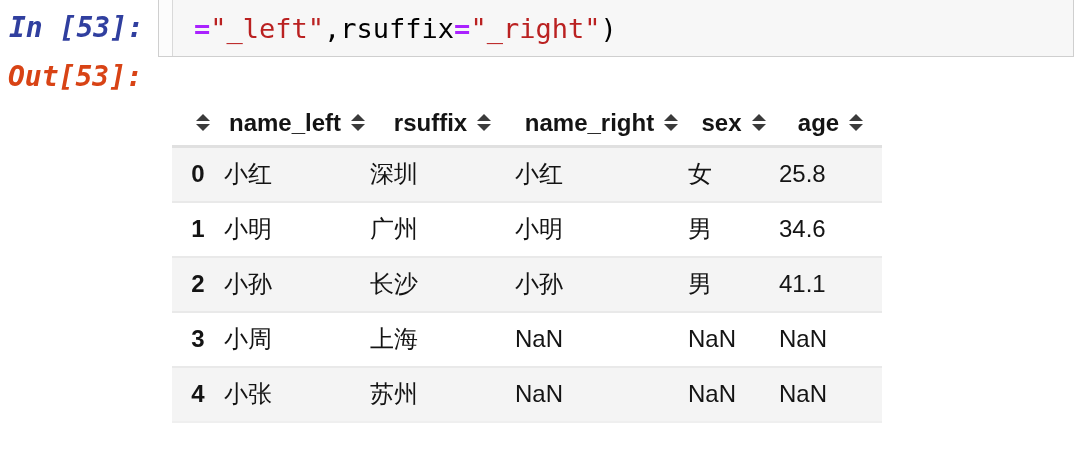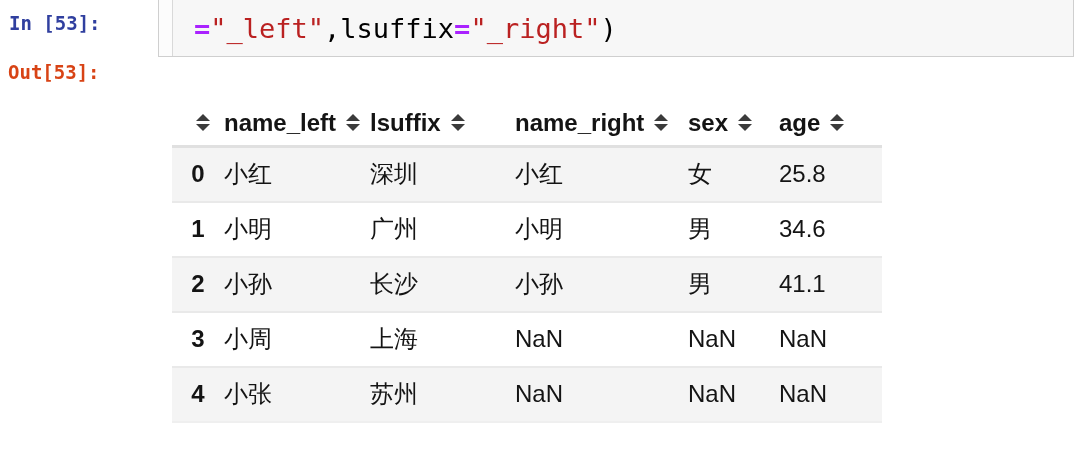--- a/index.html
+++ b/index.html
@@ -4,21 +4,21 @@
 <style>
   html,body { margin:0; padding:0; background:#ffffff; }
   .page {
     position:relative; width:1074px; height:452px; background:#ffffff;
     overflow:hidden; font-family:"Liberation Sans", sans-serif;
   }
 
   
   .prompt {
     position:absolute; font-family:"DejaVu Sans Mono", monospace;
-    font-size:19px; font-weight:bold; line-height:1; white-space:pre;
+    font-size:28px; font-weight:bold; line-height:1; white-space:pre;font-style:italic;
   }
   .prompt-in  { left:9px; top:14px;  color:var(--c-in); }
   .prompt-out { left:8px; top:63px; color:var(--c-out); }
 
   
   .code-cell {
     position:absolute; left:158px; top:-10px; width:916px; height:67px;
     box-sizing:border-box; background:var(--cell-bg);
     border:1px solid var(--cell-border); display:flex;
   }
@@ -35,21 +35,21 @@
   .tok-string   { color:var(--c-str); }
 
   
   .df-wrap { position:absolute; left:172px; top:100px; }
   table.df {
     border-collapse:collapse; table-layout:fixed;
     font-family:"Liberation Sans", sans-serif; font-size:24px; color:#141414;
   }
   table.df thead th {
     height:45px; padding:0; border-bottom:3px solid #e0e0e0;
-    font-weight:bold; text-align:left; white-space:nowrap; vertical-align:middle;
+    font-weight:bold; text-align:center; white-space:nowrap; vertical-align:middle;
   }
   table.df thead th.idx-h { text-align:center; }
   table.df tbody tr { height:55px; }
   table.df tbody tr:nth-child(odd) { background:var(--stripe); }
   table.df tbody tr:not(:first-child) { border-top:2px solid #e9e9e9; }
   table.df tbody tr:last-child { border-bottom:2px solid #efefef; }
   table.df tbody th.idx { font-weight:bold; text-align:center; padding:0; }
   table.df td { text-align:left; padding:0 10px 0 0; white-space:nowrap; }
 
   
@@ -63,40 +63,40 @@
 </style>
 </head>
 <body>
 
 <div class="page">
 
   <div class="prompt prompt-in">In [53]:</div>
 
   <div class="code-cell">
     <div class="code-gutter"></div>
-    <div class="code-line"><span class="tok-operator">=</span><span class="tok-string">"_left"</span><span class="tok-plain">,lsuffix</span><span class="tok-operator">=</span><span class="tok-string">"_right"</span><span class="tok-plain">)</span></div>
+    <div class="code-line"><span class="tok-operator">=</span><span class="tok-string">"_left"</span><span class="tok-plain">,rsuffix</span><span class="tok-operator">=</span><span class="tok-string">"_right"</span><span class="tok-plain">)</span></div>
   </div>
 
   <div class="prompt prompt-out">Out[53]:</div>
 
   <div class="df-wrap">
     <table class="df">
       <colgroup>
           <col style="width: 52px;">
           <col style="width: 146px;">
           <col style="width: 145px;">
           <col style="width: 173px;">
           <col style="width: 91px;">
           <col style="width: 103px;">
         </colgroup>
       <thead>
         <tr>
             <th class="idx-h"><span class="sort-icon"><span class="tri up"></span><span class="tri down"></span></span></th>
             <th><span>name_left</span><span class="sort-icon"><span class="tri up"></span><span class="tri down"></span></span></th>
-            <th><span>lsuffix</span><span class="sort-icon"><span class="tri up"></span><span class="tri down"></span></span></th>
+            <th><span>rsuffix</span><span class="sort-icon"><span class="tri up"></span><span class="tri down"></span></span></th>
             <th><span>name_right</span><span class="sort-icon"><span class="tri up"></span><span class="tri down"></span></span></th>
             <th><span>sex</span><span class="sort-icon"><span class="tri up"></span><span class="tri down"></span></span></th>
             <th><span>age</span><span class="sort-icon"><span class="tri up"></span><span class="tri down"></span></span></th>
           </tr>
       </thead>
       <tbody>
           <tr>
             <th class="idx">0</th>
             <td>小红</td>
             <td>深圳</td>

